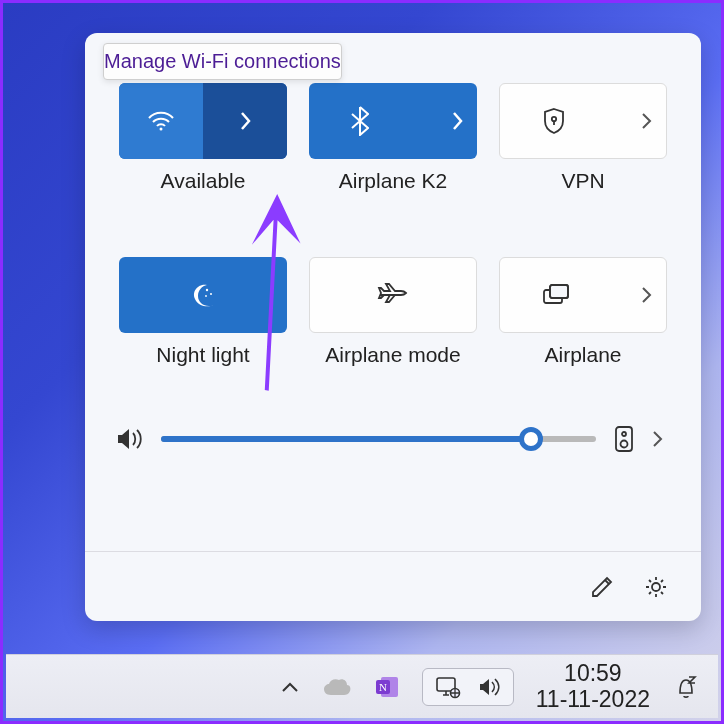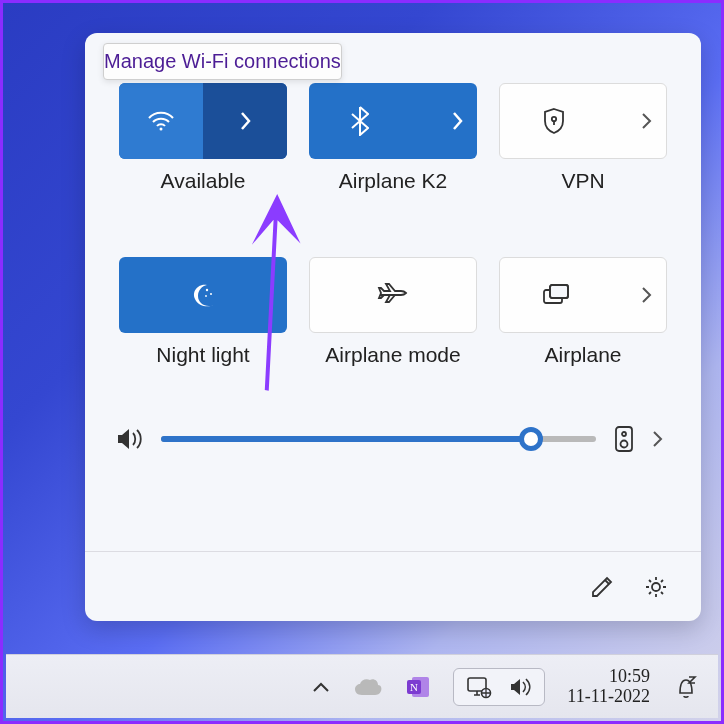--- a/index.html
+++ b/index.html
@@ -58,21 +58,21 @@
   .footer {
     margin-top: auto; border-top: 1px solid #dcdce2; height: 70px;
     display: flex; align-items: center; justify-content: flex-end; gap: 28px; padding-right: 32px;
   }
   .taskbar {
     position: absolute; left: 3px; right: 3px; bottom: 3px; height: 64px;
     background: linear-gradient(180deg, #edeef5 0%, #e5e6ee 100%);
     display: flex; align-items: center; border-top: 1px solid #d0d0dc;
   }
   .tray { margin-left: auto; display: flex; align-items: center; gap: 22px; padding-right: 18px; height:100%; }
-  .clock { text-align: right; font-size: 18px; color: #222; line-height: 1.1; font-family: Liberation Serif, serif; }
+  .clock { text-align: center; font-size: 23px; color: #222; line-height: 1.1; }
   .sysgroup {
     display: flex; align-items: center; gap: 16px; padding: 6px 12px;
     border: 1.5px solid #b8b9c4; border-radius: 6px; background: #f2f3f9;
   }
   .iconbtn { display:flex; align-items:center; justify-content:center; cursor:pointer; }
   svg { display: block; }
   .arrow-annot {
     position:absolute; left:230px; top:188px; z-index:6;
     pointer-events:none;
     transform: rotate(8deg);

